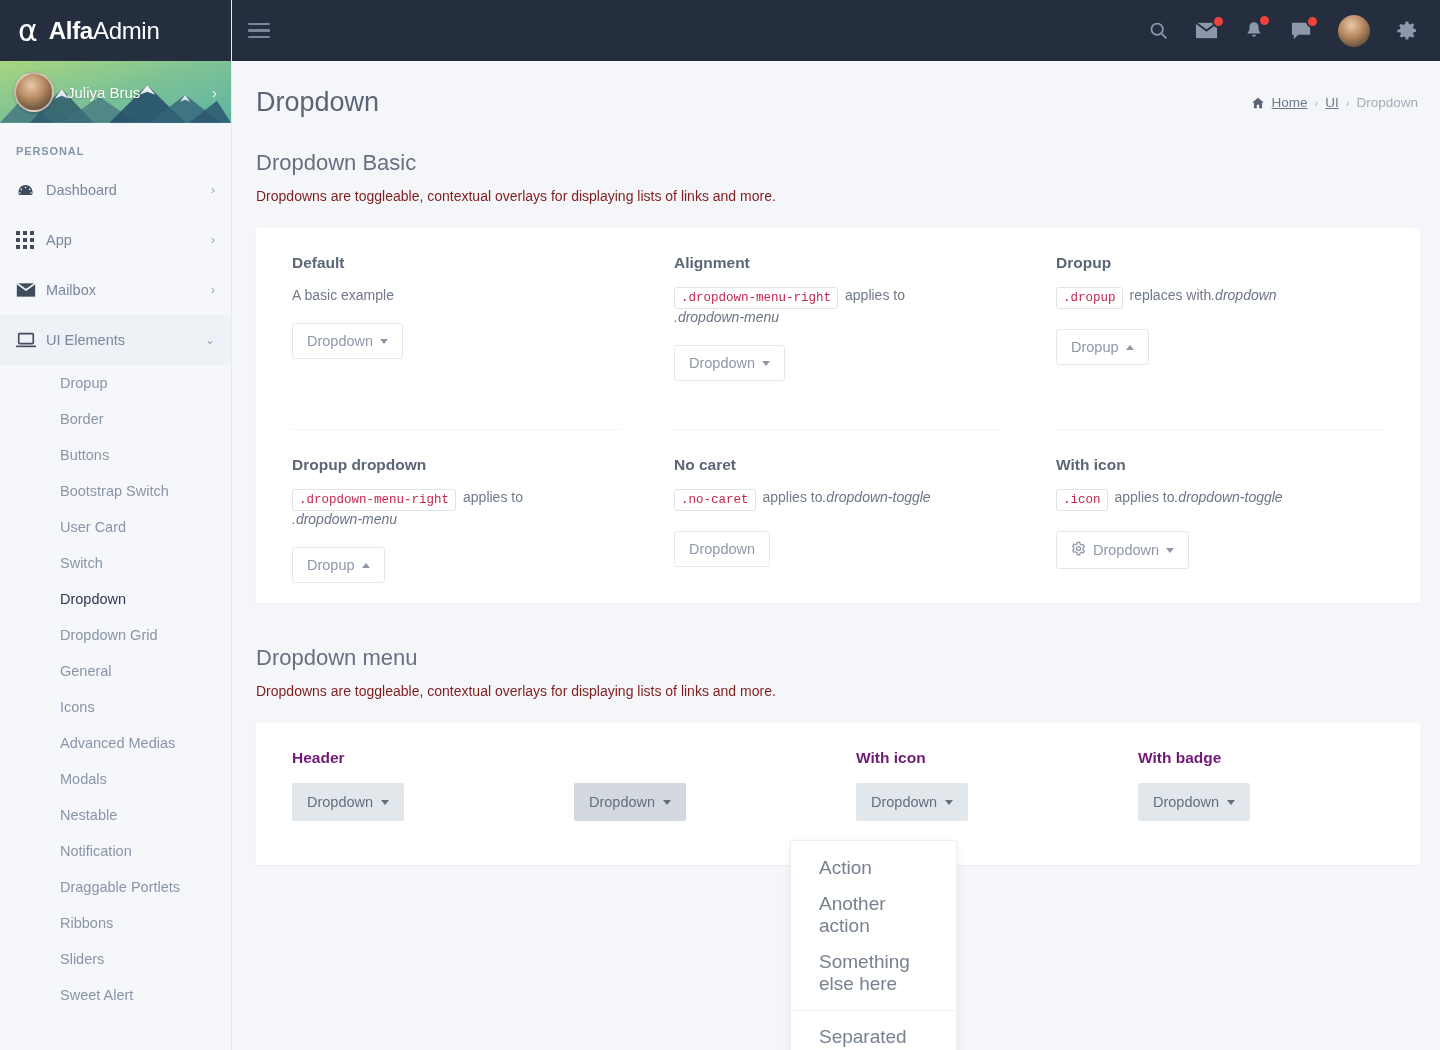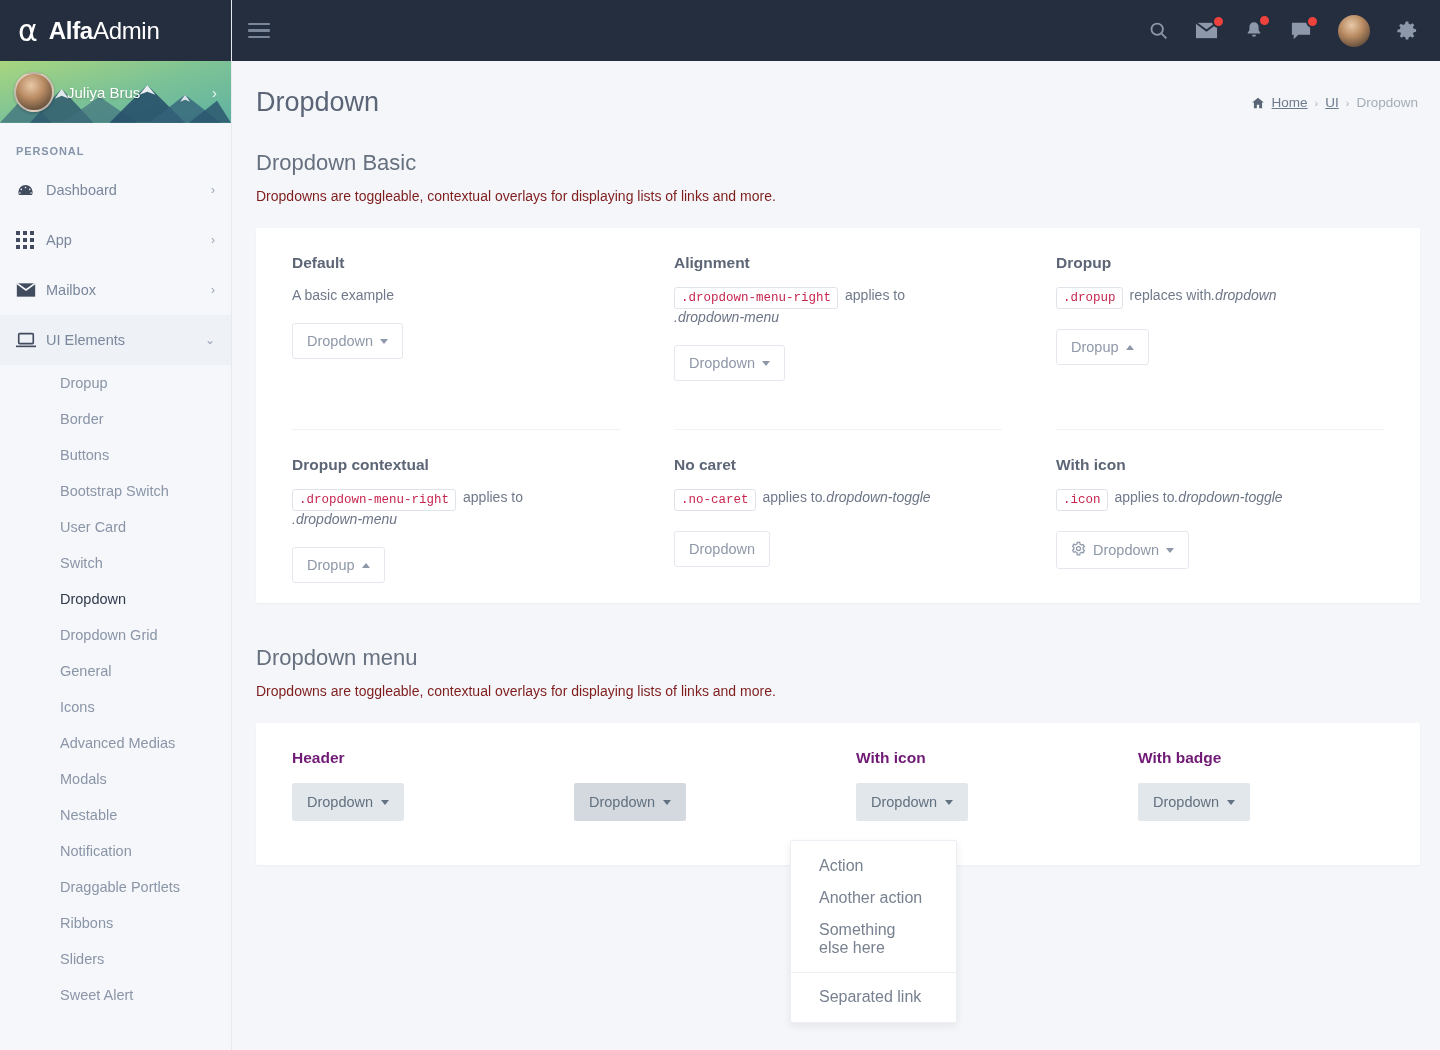--- a/index.html
+++ b/index.html
@@ -149,21 +149,21 @@
     background: #e2e7ec; color: #62707f; font-size: 14.5px; cursor: pointer;
   }
   .btn-fill.active { background: #d3d9df; }
   .btn-fill .caret-d { border-top-color: #62707f; }
 
   .dd-menu {
     position: absolute; left: 558px; top: 840px; width: 167px;
     background: #fff; border: 1px solid #eceff3; border-radius: 2px;
     box-shadow: 0 3px 9px rgba(0,0,0,.07); padding: 9px 0; z-index: 60;
   }
-  .dd-item { padding: 7px 28px; font-size: 16px; color: #77818f; cursor: pointer; }
+  .dd-item { padding: 7px 28px; font-size: 19px; color: #77818f; cursor: pointer; }
   .dd-sep { height: 1px; background: #edf0f3; margin: 8px 0; }
 </style>
 </head>
 <body>
 
 <div class="app">
 
   <aside class="sidebar">
     <div class="brand">
       <div class="brand-logo">α</div>
@@ -395,21 +395,21 @@
               <div class="row-div"></div>
             </div>
           <div class="col">
               <div class="row-div"></div>
             </div>
         </div>
 
         <div class="grid3">
 
           <div class="col">
-            <div class="col-title">Dropup contextual</div>
+            <div class="col-title">Dropup dropdown</div>
             <div class="col-desc">
               <span class="code-badge">.dropdown-menu-right</span>
               <span class="plain">applies to </span>
               <span class="ital">.dropdown-menu</span>
             </div>
             <button class="btn-outline">
               <span>Dropup</span>
               <span class="caret-u"></span>
             </button>
           </div>

